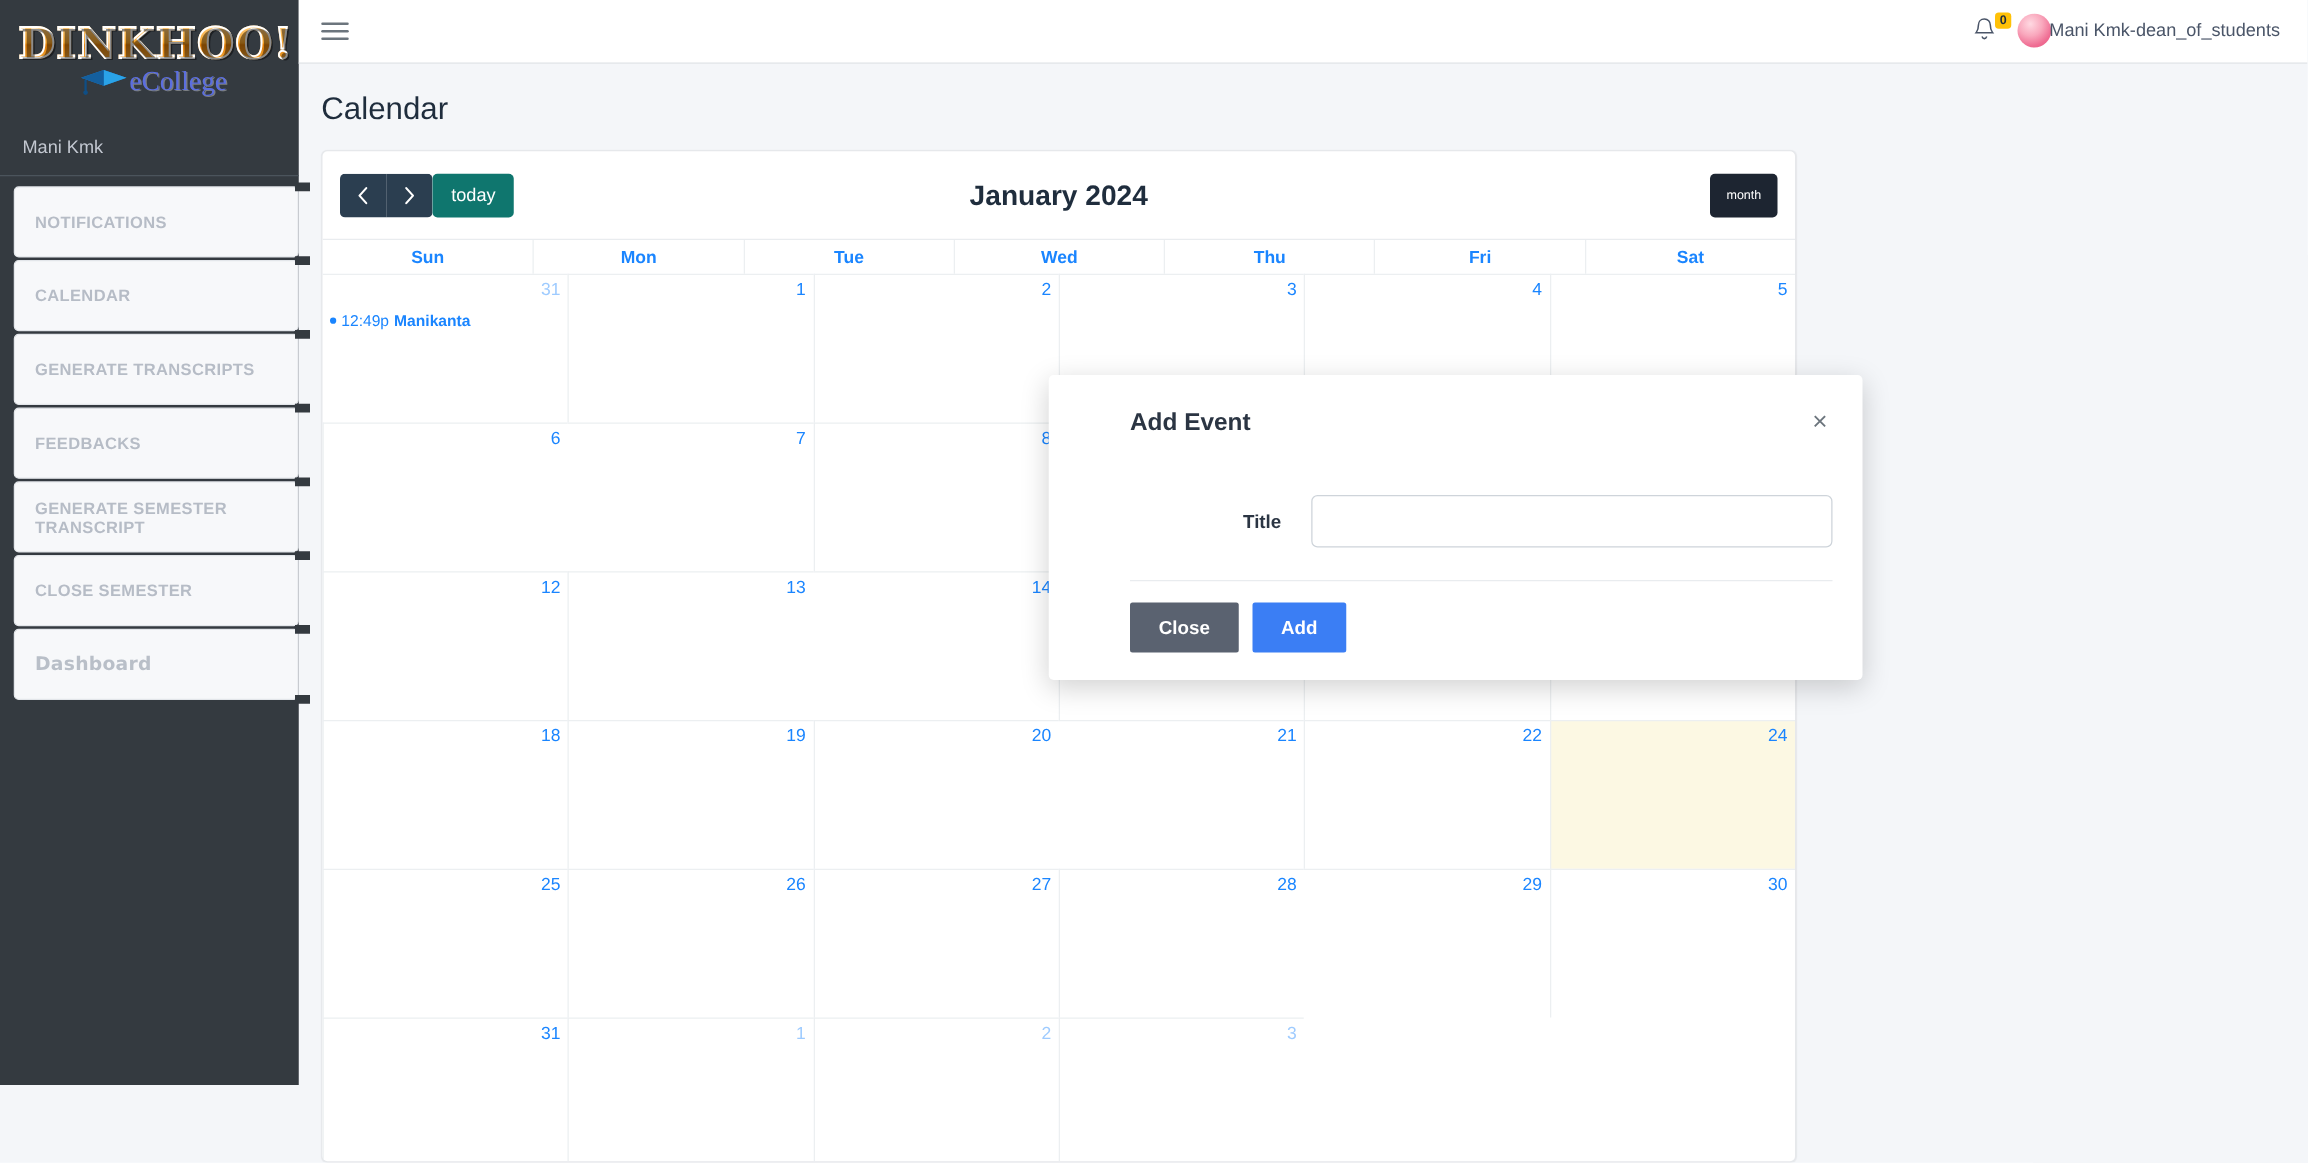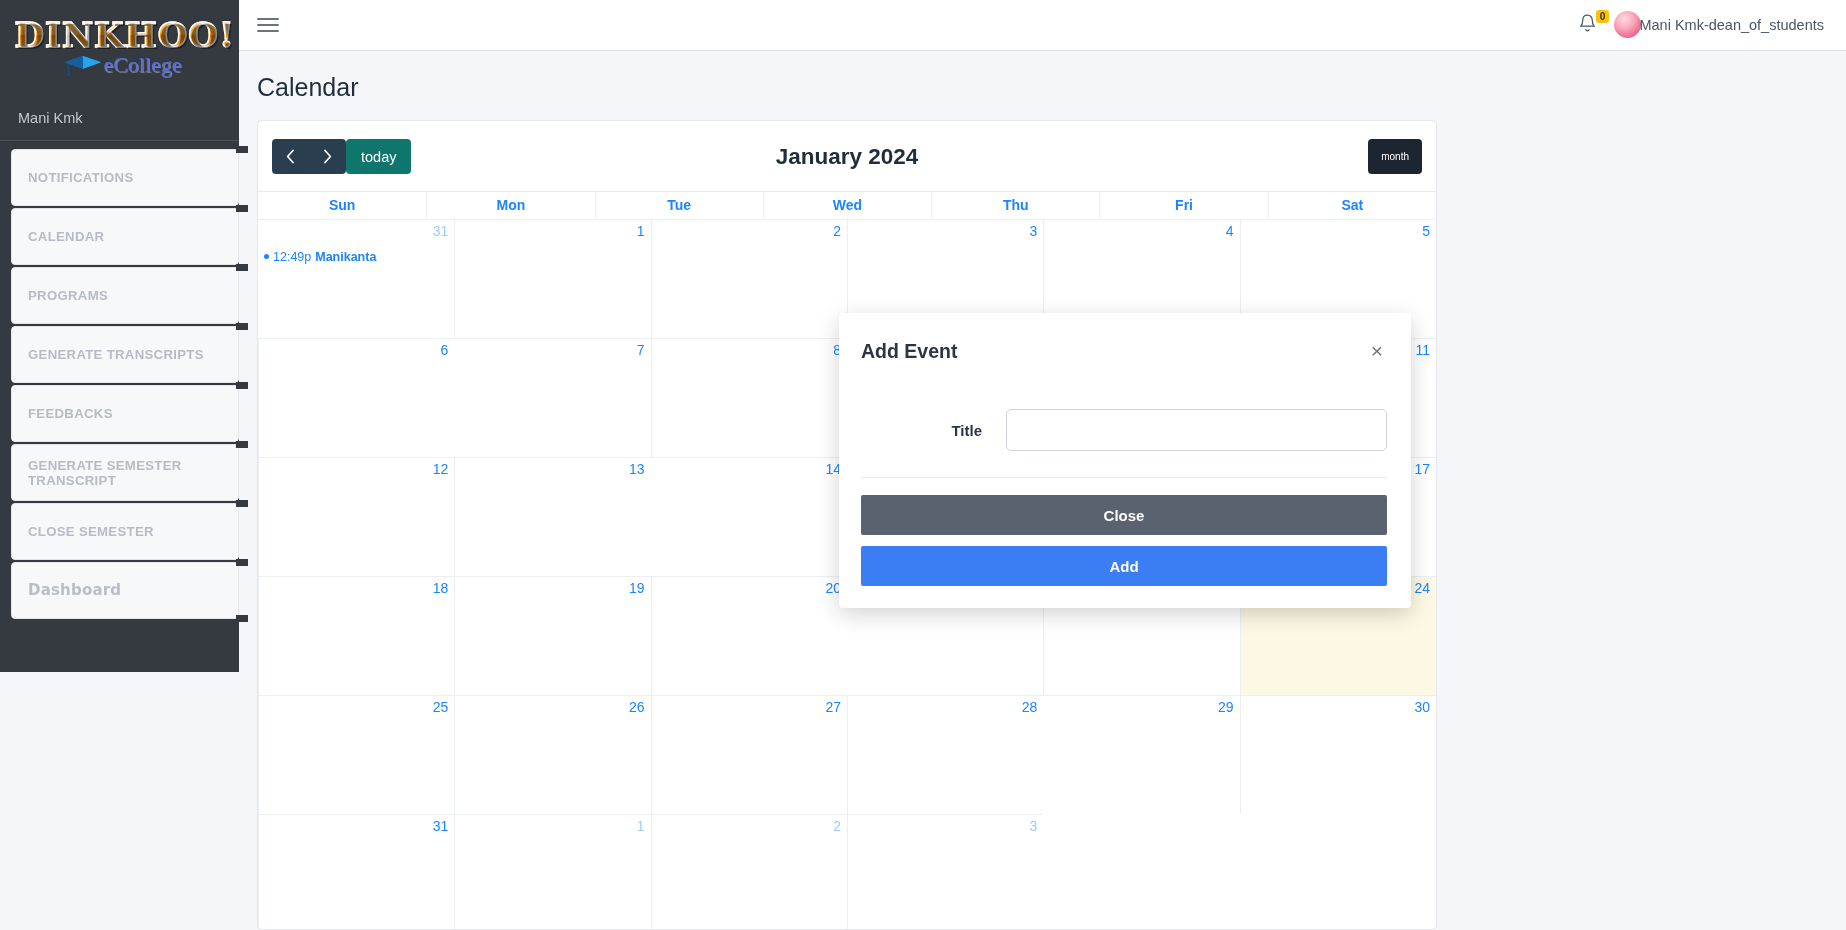--- a/index.html
+++ b/index.html
@@ -6,21 +6,21 @@
   html, body {
     width: 1846px; height: 930px;
     overflow: hidden;
     font-family: "Liberation Sans", sans-serif;
     background: #f4f6f9;
   }
   #app { position: relative; width: 1846px; height: 930px; display: flex; }
 
   
   .sidebar {
-    width: 239px; height: 672px;
+    width: 239px; height: 868px;
     background: #343a40;
     position: relative;
     flex: 0 0 239px;
     overflow: visible;
   }
   .brand {
     padding: 10px 0 0 0;
     text-align: center;
   }
   .logo-wrap { position: relative; width: 210px; margin: 6px auto 0; height: 72px; }
@@ -207,26 +207,27 @@
   .event .dot {
     width: 5px; height: 5px; border-radius: 50%;
     background: #1a85ff; flex: 0 0 5px;
   }
   .event .etime { font-weight: normal; }
   .event .etitle { font-weight: bold; }
 
   
   .modal {
     position: absolute;
-    left: 600px; top: 313px;
-    width: 572px;
+    left: 600px; top: 300px;
+    width: 651px;
     background: #fff;
     border-radius: 4px;
     box-shadow: 0 6px 22px rgba(0,0,0,0.18);
     z-index: 40;
+    padding-left: 43px;
   }
   .modal-head {
     display: flex; align-items: flex-start;
     padding: 27px 24px 4px 22px;
   }
   .modal-title { font-size: 19.5px; font-weight: bold; color: #2b3543; }
   .modal-close {
     margin-left: auto; background: none; border: none;
     font-size: 21px; color: #6c757d; cursor: pointer;
     line-height: 18px; padding: 2px 4px;
@@ -241,21 +242,21 @@
     flex: 1; height: 42px;
     border: 1px solid #ced4da; border-radius: 5px;
     padding: 6px 12px; font-size: 14px; color: #495057;
     font-family: "Liberation Sans", sans-serif;
     outline: none; background: #fff;
   }
   .modal-foot {
     margin: 26px 24px 0 22px;
     border-top: 1px solid #e9ecef;
     padding: 17px 0 22px;
-    display: flex; justify-content: flex-start; gap: 11px; flex-direction: column;
+    display: flex; justify-content: flex-start; gap: 11px;
   }
   .btn-close {
     background: #5a6270; color: #fff; border: none;
     padding: 0 23px; height: 40px; font-size: 15px; font-weight: bold;
     border-radius: 2px; cursor: pointer;
   }
   .btn-add {
     background: #3b7ef4; color: #fff; border: none;
     padding: 0 23px; height: 40px; font-size: 15px; font-weight: bold;
     border-radius: 2px; cursor: pointer;
@@ -287,24 +288,20 @@
     </div>
 
     <nav class="menu">
       <div class="menu-item">
         <span class="edge-mark"></span>
         <span class="label">NOTIFICATIONS</span>
       </div>
       <div class="menu-item">
         <span class="edge-mark"></span>
         <span class="label">CALENDAR</span>
-      </div>
-      <div class="menu-item">
-        <span class="edge-mark"></span>
-        <span class="label">PROGRAMS</span>
       </div>
       <div class="menu-item">
         <span class="edge-mark"></span>
         <span class="label">GENERATE TRANSCRIPTS</span>
       </div>
       <div class="menu-item">
         <span class="edge-mark"></span>
         <span class="label">FEEDBACKS</span>
       </div>
       <div class="menu-item">

